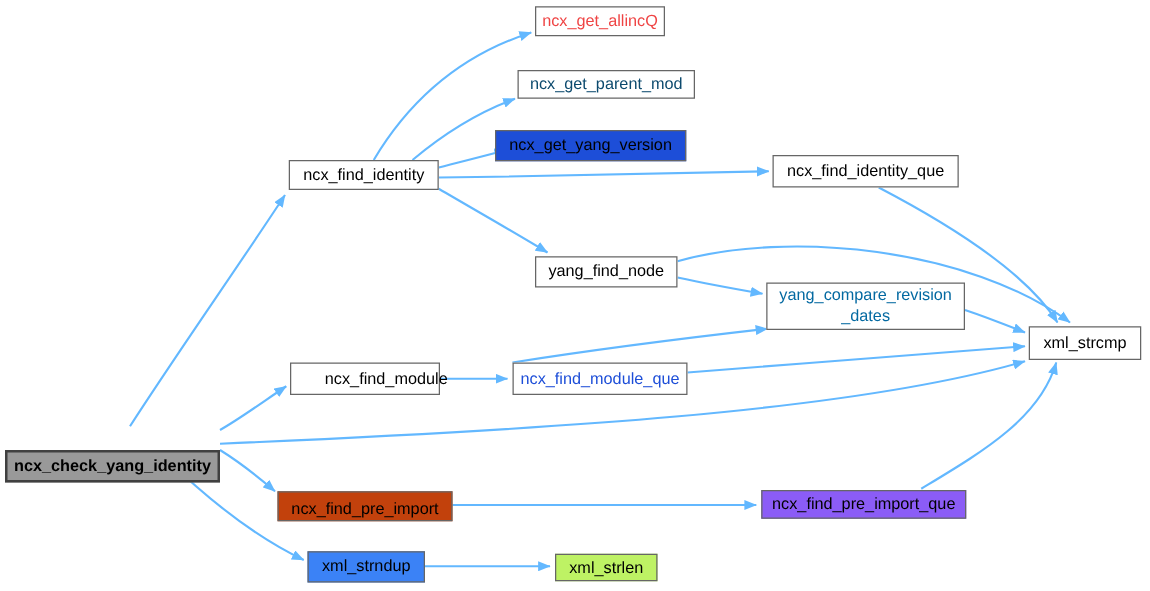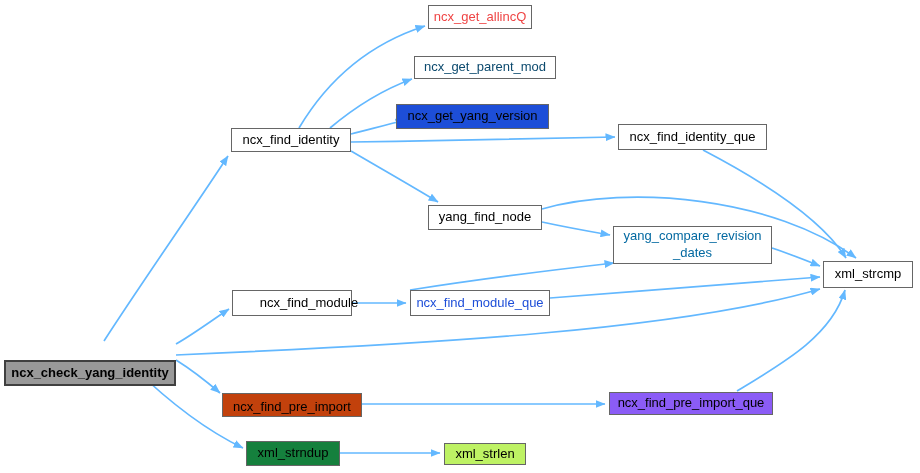--- a/index.html
+++ b/index.html
@@ -77,16 +77,16 @@
       <div class="node" style="left: 396px; top: 104px; width: 153px; height: 25px; background: #1d4ed8; border: 1px solid rgb(102, 102, 102); color: rgb(0, 0, 0);"><span>ncx_get_yang_version</span></div>
       <div class="node" style="left: 618px; top: 124px; width: 149px; height: 26px; background: rgb(255, 255, 255); border: 1px solid rgb(102, 102, 102); color: rgb(0, 0, 0);"><span>ncx_find_identity_que</span></div>
       <div class="node" style="left: 428px; top: 205px; width: 114px; height: 25px; background: rgb(255, 255, 255); border: 1px solid rgb(102, 102, 102); color: rgb(0, 0, 0);"><span>yang_find_node</span></div>
       <div class="node" style="left: 613px; top: 226px; width: 159px; height: 38px; background: rgb(255, 255, 255); border: 1px solid rgb(102, 102, 102); color: #0369a1;"><span>yang_compare_revision
 _dates</span></div>
       <div class="node" style="left: 232px; top: 290px; width: 120px; height: 26px; background: rgb(255, 255, 255); border: 1px solid rgb(102, 102, 102); color: rgb(0, 0, 0); padding-left: 36px;"><span>ncx_find_module</span></div>
       <div class="node" style="left: 410px; top: 290px; width: 140px; height: 26px; background: rgb(255, 255, 255); border: 1px solid rgb(102, 102, 102); color: #1d4ed8;"><span>ncx_find_module_que</span></div>
       <div class="node" style="left: 823px; top: 261px; width: 90px; height: 27px; background: rgb(255, 255, 255); border: 1px solid rgb(102, 102, 102); color: rgb(0, 0, 0);"><span>xml_strcmp</span></div>
       <div class="node" style="left: 222px; top: 393px; width: 140px; height: 24px; background: #c2410c; border: 1px solid rgb(102, 102, 102); color: rgb(0, 0, 0); align-items: flex-end;"><span>ncx_find_pre_import</span></div>
       <div class="node" style="left: 609px; top: 392px; width: 164px; height: 23px; background: #8b5cf6; border: 1px solid rgb(102, 102, 102); color: rgb(0, 0, 0);"><span>ncx_find_pre_import_que</span></div>
-      <div class="node" style="left: 246px; top: 441px; width: 94px; height: 25px; background: #15803d; border: 1px solid rgb(102, 102, 102); color: rgb(0, 0, 0);"><span>xml_strndup</span></div>
+      <div class="node" style="left: 246px; top: 441px; width: 94px; height: 25px; background: #3b82f6; border: 1px solid rgb(102, 102, 102); color: rgb(0, 0, 0);"><span>xml_strndup</span></div>
       <div class="node" style="left: 444px; top: 443px; width: 82px; height: 22px; background: #bef264; border: 1px solid rgb(102, 102, 102); color: rgb(0, 0, 0);"><span>xml_strlen</span></div>
     </div>
 </div>
 
 </body></html>

